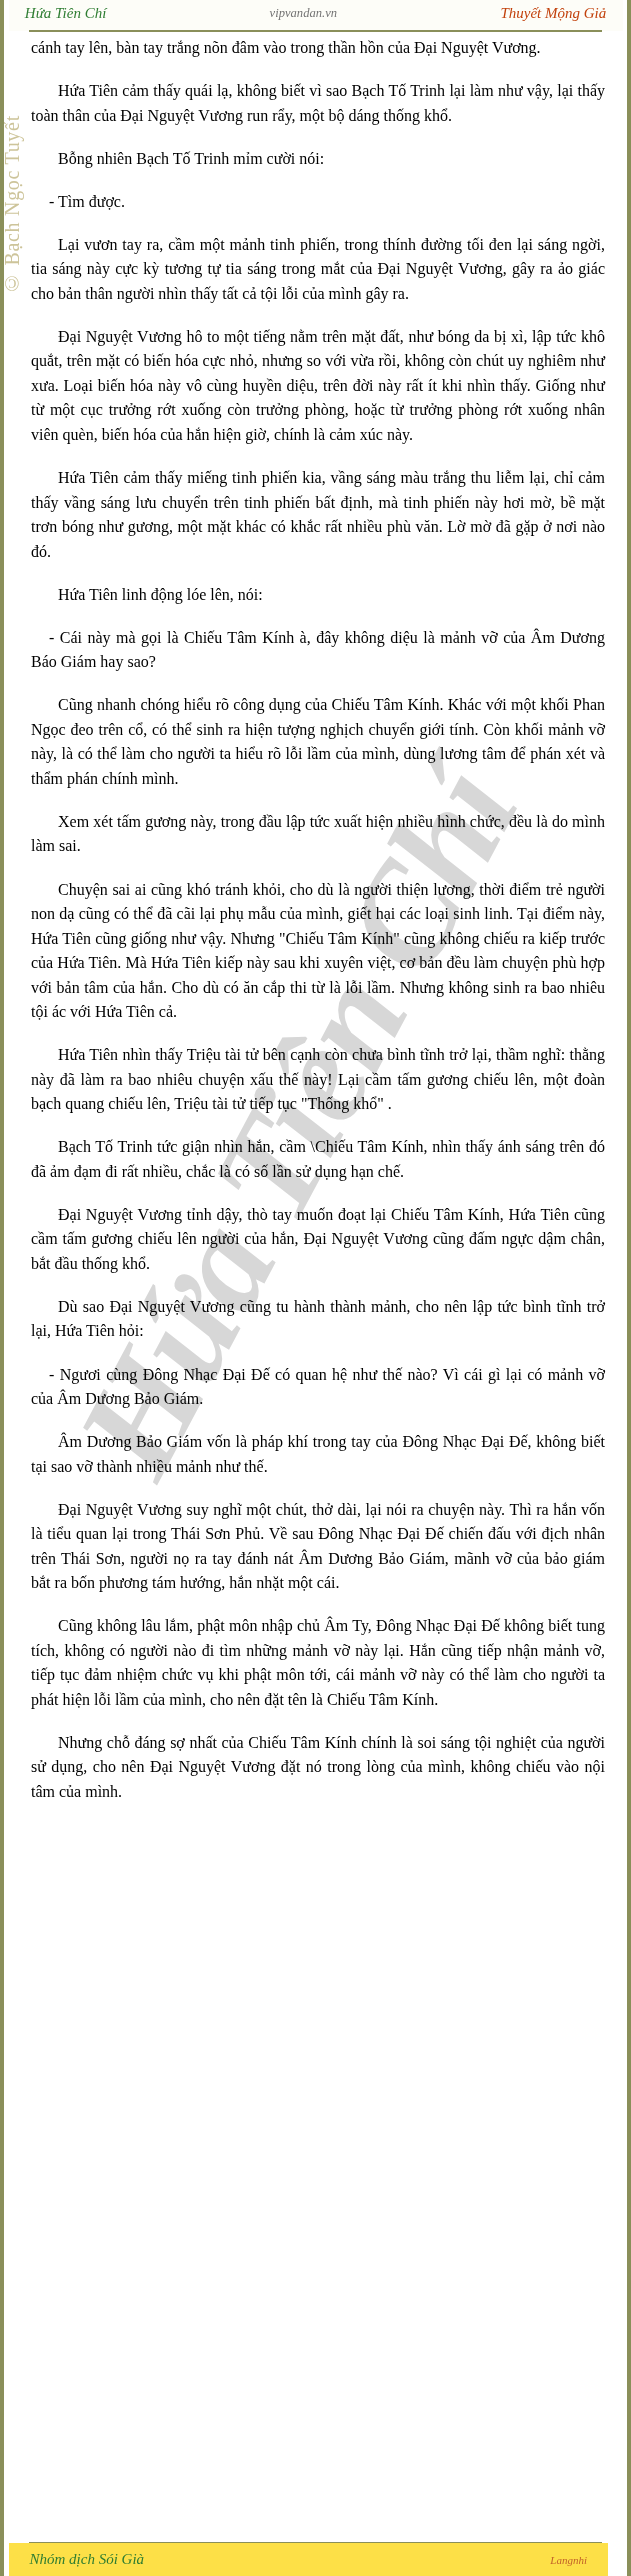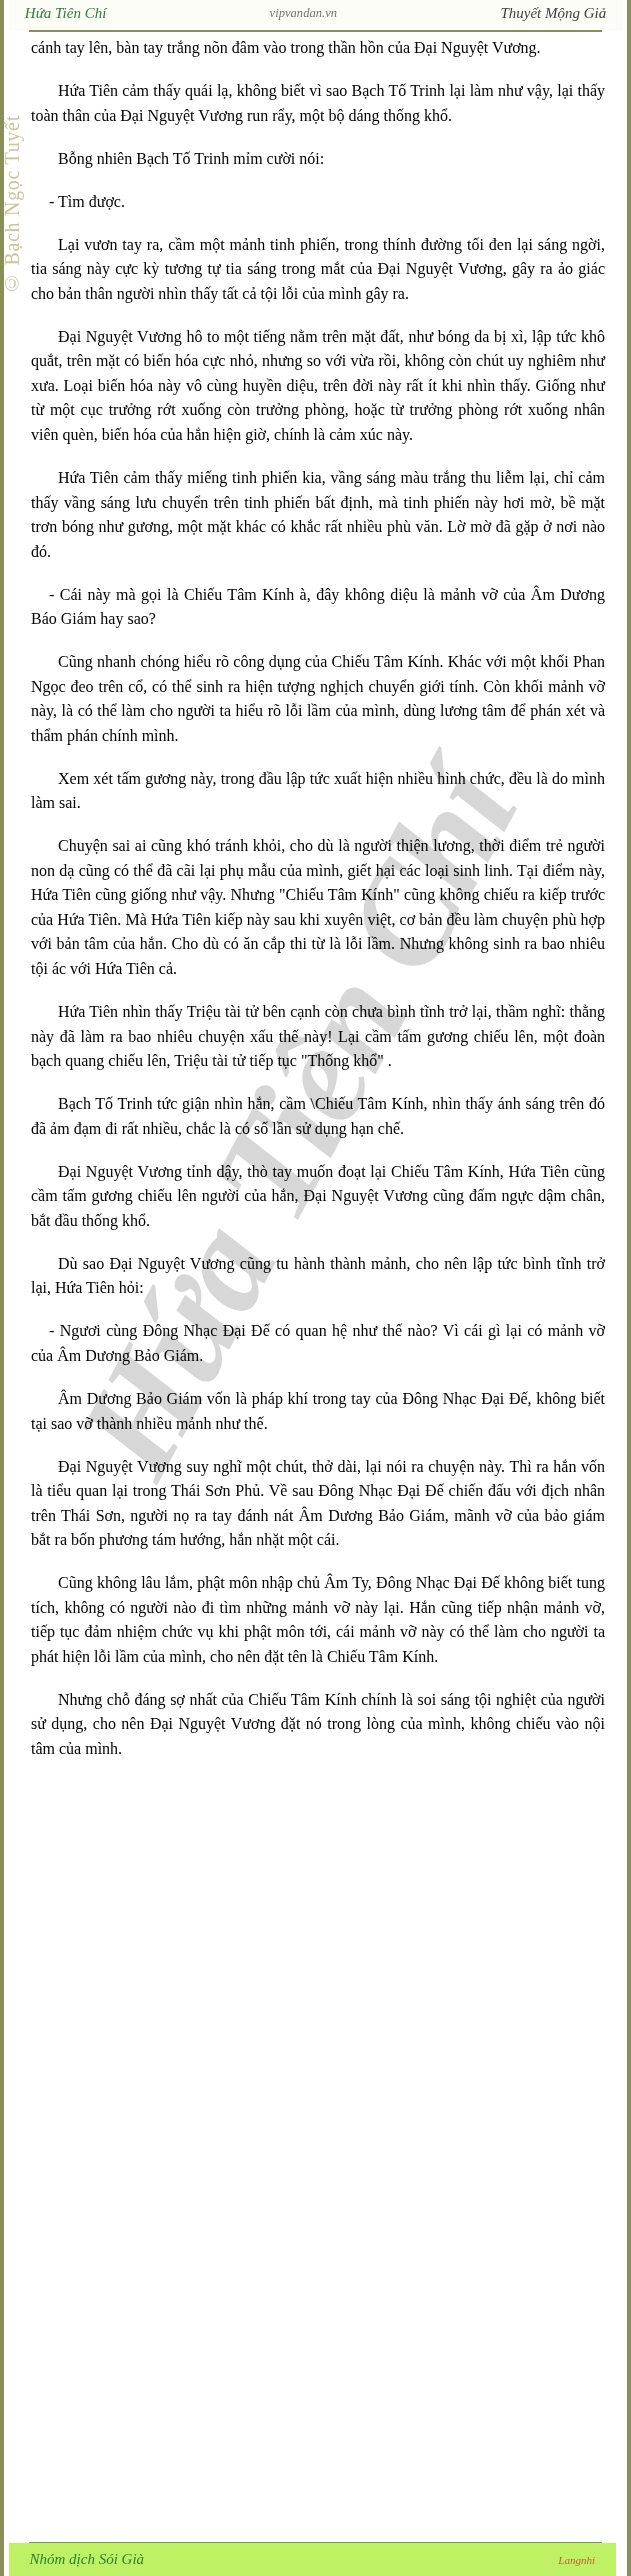--- a/index.html
+++ b/index.html
@@ -80,28 +80,28 @@
     bottom: 33px;
     left: 25px;
     right: 25px;
     height: 1.5px;
     background: #8a8f5a;
   }
   #footer {
     position: absolute;
     bottom: 0;
     left: 4.5px;
-    right: 11px;
+    right: 19px;
     height: 33px;
     box-sizing: border-box;
     display: flex;
     align-items: center;
     justify-content: space-between;
     padding: 0 21px;
-    background: #bef264;
+    background: #fde047;
   }
   #footer .f-left {
     font-style: italic;
     font-size: 15px;
     color: #2e7d32;
     white-space: nowrap;
   }
   #footer .f-right {
     font-style: italic;
     font-size: 11px;
@@ -191,32 +191,33 @@
 
   <div id="side-watermark" style="color: rgb(205, 196, 154);">© Bạch Ngọc Tuyết</div>
 
   <div id="diagonal-watermark">
     <div class="wm-text" style="color: rgb(215, 215, 215);">Hứa Tiên Chí</div>
   </div>
 
   <div id="header">
     <div class="h-left" style="color: rgb(46, 125, 50);">Hứa Tiên Chí</div>
     <div class="h-mid" style="color: #737373;">vipvandan.vn</div>
-    <div class="h-right" style="color: #404040;">Thuyết Mộng Giả</div>
+    <div class="h-right" style="color: #c2410c;">Thuyết Mộng Giả</div>
   </div>
   <div id="header-rule" style="background: rgb(138, 143, 90);"></div>
 
   <div id="content">
       <p class="cont">cánh tay lên, bàn tay trắng nõn đâm vào trong thần hồn của Đại Nguyệt Vương.</p>
       <p>Hứa Tiên cảm thấy quái lạ, không biết vì sao Bạch Tố Trinh lại làm như vậy, lại thấy toàn thân của Đại Nguyệt Vương run rẩy, một bộ dáng thống khổ.</p>
       <p>Bỗng nhiên Bạch Tố Trinh mỉm cười nói:</p>
       <p class="dialog">- Tìm được.</p>
       <p>Lại vươn tay ra, cầm một mảnh tinh phiến, trong thính đường tối đen lại sáng ngời, tia sáng này cực kỳ tương tự tia sáng trong mắt của Đại Nguyệt Vương, gây ra ảo giác cho bản thân người nhìn thấy tất cả tội lỗi của mình gây ra.</p>
       <p>Đại Nguyệt Vương hô to một tiếng nằm trên mặt đất, như bóng da bị xì, lập tức khô quắt, trên mặt có biến hóa cực nhỏ, nhưng so với vừa rồi, không còn chút uy nghiêm như xưa. Loại biến hóa này vô cùng huyền diệu, trên đời này rất ít khi nhìn thấy. Giống như từ một cục trưởng rớt xuống còn trưởng phòng, hoặc từ trưởng phòng rớt xuống nhân viên quèn, biến hóa của hắn hiện giờ, chính là cảm xúc này.</p>
       <p>Hứa Tiên cảm thấy miếng tinh phiến kia, vầng sáng màu trắng thu liễm lại, chỉ cảm thấy vầng sáng lưu chuyển trên tinh phiến bất định, mà tinh phiến này hơi mờ, bề mặt trơn bóng như gương, một mặt khác có khắc rất nhiều phù văn. Lờ mờ đã gặp ở nơi nào đó.</p>
+      <p>Hứa Tiên linh động lóe lên, nói:</p>
       <p class="dialog">- Cái này mà gọi là Chiếu Tâm Kính à, đây không diệu là mảnh vỡ của Âm Dương Báo Giám hay sao?</p>
       <p>Cũng nhanh chóng hiểu rõ công dụng của Chiếu Tâm Kính. Khác với một khối Phan Ngọc đeo trên cổ, có thể sinh ra hiện tượng nghịch chuyển giới tính. Còn khối mảnh vỡ này, là có thể làm cho người ta hiểu rõ lỗi lầm của mình, dùng lương tâm để phán xét và thẩm phán chính mình.</p>
       <p>Xem xét tấm gương này, trong đầu lập tức xuất hiện nhiều hình chức, đều là do mình làm sai.</p>
       <p>Chuyện sai ai cũng khó tránh khỏi, cho dù là người thiện lương, thời điểm trẻ người non dạ cũng có thể đã cãi lại phụ mẫu của mình, giết hại các loại sinh linh. Tại điểm này, Hứa Tiên cũng giống như vậy. Nhưng "Chiếu Tâm Kính" cũng không chiếu ra kiếp trước của Hứa Tiên. Mà Hứa Tiên kiếp này sau khi xuyên việt, cơ bản đều làm chuyện phù hợp với bản tâm của hắn. Cho dù có ăn cắp thi từ là lỗi lầm. Nhưng không sinh ra bao nhiêu tội ác với Hứa Tiên cả.</p>
       <p>Hứa Tiên nhìn thấy Triệu tài tử bên cạnh còn chưa bình tĩnh trở lại, thầm nghĩ: thằng này đã làm ra bao nhiêu chuyện xấu thế này! Lại cầm tấm gương chiếu lên, một đoàn bạch quang chiếu lên, Triệu tài tử tiếp tục "Thống khổ" .</p>
       <p>Bạch Tố Trinh tức giận nhìn hắn, cầm \Chiếu Tâm Kính, nhìn thấy ánh sáng trên đó đã ảm đạm đi rất nhiều, chắc là có số lần sử dụng hạn chế.</p>
       <p>Đại Nguyệt Vương tỉnh dậy, thò tay muốn đoạt lại Chiếu Tâm Kính, Hứa Tiên cũng cầm tấm gương chiếu lên người của hắn, Đại Nguyệt Vương cũng đấm ngực dậm chân, bắt đầu thống khổ.</p>
       <p>Dù sao Đại Nguyệt Vương cũng tu hành thành mảnh, cho nên lập tức bình tĩnh trở lại, Hứa Tiên hỏi:</p>
       <p class="dialog">- Ngươi cùng Đông Nhạc Đại Đế có quan hệ như thế nào? Vì cái gì lại có mảnh vỡ của Âm Dương Bảo Giám.</p>
       <p>Âm Dương Bảo Giám vốn là pháp khí trong tay của Đông Nhạc Đại Đế, không biết tại sao vỡ thành nhiều mảnh như thế.</p>

